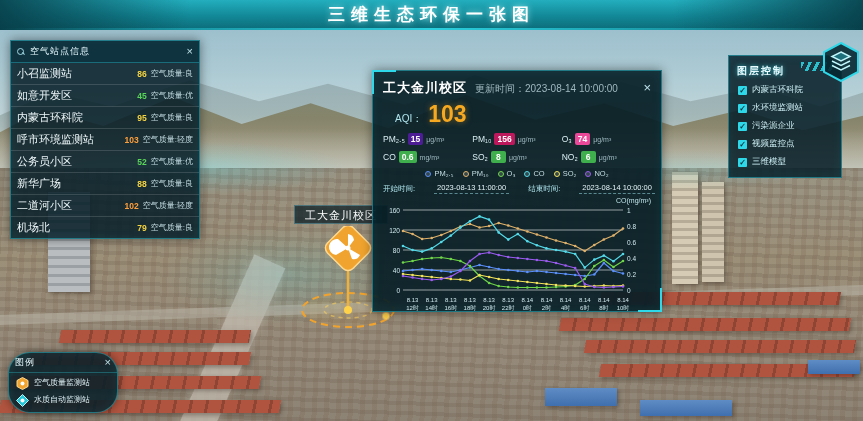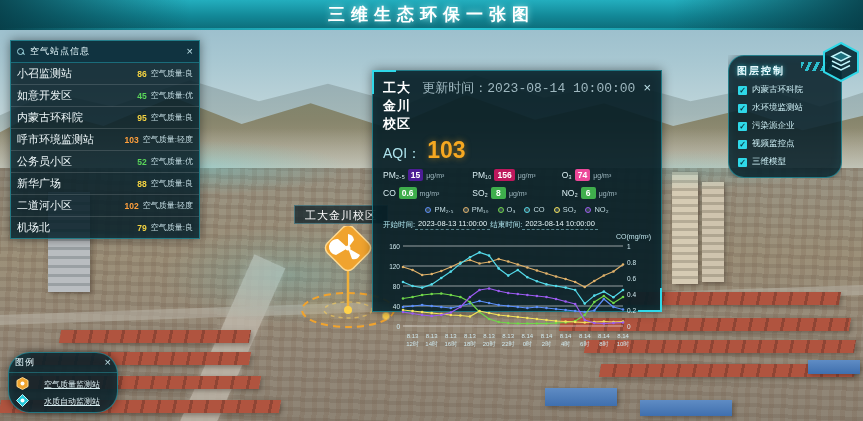--- a/index.html
+++ b/index.html
@@ -83,58 +83,58 @@
   .st-info { font-size:8px; color:#c4dde3; white-space:nowrap; }
 
   
   #popup { left:372px; top:70px; width:290px; height:242px; z-index:6; padding:8px 10px 6px;
     background:rgba(7,30,38,.92); }
   #popup::before, #popup::after { content:""; position:absolute; width:22px; height:22px; }
   #popup::before { left:-1px; top:-1px; border-left:2px solid #2fd8e8; border-top:2px solid #2fd8e8; }
   #popup::after { right:-1px; bottom:-1px; border-right:2px solid #2fd8e8; border-bottom:2px solid #2fd8e8; }
   .pp-head { display:flex; align-items:baseline; gap:8px; }
   .pp-title { font-size:13px; font-weight:bold; color:#fff; letter-spacing:1px; }
-  .pp-update { flex:1; font-size:13px; color:#9fb8c0; white-space:nowrap;font-family:Liberation Mono, monospace; }
+  .pp-update { flex:1; font-size:10px; color:#9fb8c0; white-space:nowrap; }
   .pp-aqi { margin-top:4px; display:flex; align-items:baseline; gap:6px; }
-  .pp-aqi .lbl { font-size:14px; color:#aee3ec; }
+  .pp-aqi .lbl { font-size:10px; color:#aee3ec;margin-left:12px; }
   .pp-aqi .val { font-size:23px; font-weight:bold; color:#f6a821; text-shadow:0 0 6px rgba(246,168,33,.5); }
   #pollutants { margin-top:5px; display:grid; grid-template-columns:1fr 1fr 1fr; row-gap:6px; }
   .pol { display:flex; align-items:center; gap:3px; }
   .pol .nm { font-size:8.5px; color:#d9edf1; }
   .pol .chip { display:inline-block; min-width:15px; padding:1px 3px; border-radius:2px;
     font-size:8.5px; font-weight:bold; color:#fff; text-align:center; }
   .pol .un { font-size:7px; color:#9fb8c0; }
   #trend-legend { margin-top:6px; display:flex; justify-content:center; gap:9px; }
   .tl-item { display:flex; align-items:center; gap:3px; cursor:pointer; }
   .tl-dot { width:6px; height:6px; border-radius:50%; border:1.5px solid; background:rgba(255,255,255,.15); }
   .tl-name { font-size:7.5px; color:#c4dde3; }
-  #time-row { margin-top:5px; display:flex; align-items:center; gap:0; font-size:7.5px; color:#aee3ec; white-space:nowrap; }
+  #time-row { margin-top:5px; display:flex; align-items:center; gap:19px; font-size:7.5px; color:#aee3ec; white-space:nowrap; }
   .time-val { color:#e4f4f7; border-bottom:1px dashed rgba(150,220,230,.55); padding:0 3px 1px; cursor:pointer; }
   #co-axis-label { text-align:right; font-size:7px; color:#bfe3ea; margin-top:3px; }
 
   
   #layer-panel { left:728px; top:55px; width:114px; z-index:5; padding-bottom:6px;
-    clip-path:polygon(0 0, 88% 0, 100% 12px, 100% 100%, 0 100%);border-radius:16px; }
+    clip-path:polygon(0 0, 88% 0, 100% 12px, 100% 100%, 0 100%); }
   #layer-panel .hd { position:relative; padding:4px 8px 3px; }
   #layer-panel .hd .ttl { font-size:10px; font-weight:bold; color:#e8fbff; letter-spacing:2px;
     text-shadow:0 0 5px rgba(47,216,232,.8); }
   #layer-panel .hd::after { content:""; position:absolute; right:6px; top:6px; width:34px; height:9px;
     background:repeating-linear-gradient(115deg,#2fd8e8 0 3px,rgba(47,216,232,0) 3px 7px); opacity:.85; }
   .layer-row { display:flex; align-items:center; gap:5px; padding:3px 9px; cursor:pointer; }
   .cbx { width:9px; height:9px; background:#2fd8e8; border-radius:1px; color:#06323c;
     font-size:8px; line-height:9px; text-align:center; font-weight:bold; }
   .layer-lbl { font-size:8.5px; color:#cdeef4; }
   #layer-hex { left:822px; top:42px; width:38px; height:40px; z-index:6; cursor:pointer; }
 
   
   #legend-panel { left:8px; top:352px; width:110px; z-index:5; padding-bottom:5px;border-radius:22px; }
   #legend-panel .hd { display:flex; align-items:center; padding:3px 6px;
     border-bottom:1px solid rgba(47,216,232,.3); }
   #legend-panel .hd .ttl { flex:1; font-size:9px; color:#e8fbff; letter-spacing:1px; }
-  .lg-item { display:flex; align-items:flex-end; gap:15px; padding:4px 7px 0;text-decoration:underline; }
+  .lg-item { display:flex; align-items:flex-start; gap:5px; padding:4px 7px 0; }
   .lg-lbl { font-size:8px; color:#dceef2; }
 
   
   #marker-label { left:294px; top:205px; width:94px; height:19px; z-index:4;
     background:rgba(8,28,36,.72); border:1px solid rgba(120,200,215,.4);
     color:#fff; font-size:11px; letter-spacing:1px; text-align:center; line-height:18px; }
   #marker-wrap { left:300px; top:226px; width:96px; height:110px; z-index:3; }
 
   svg { display:block; }
 </style>

